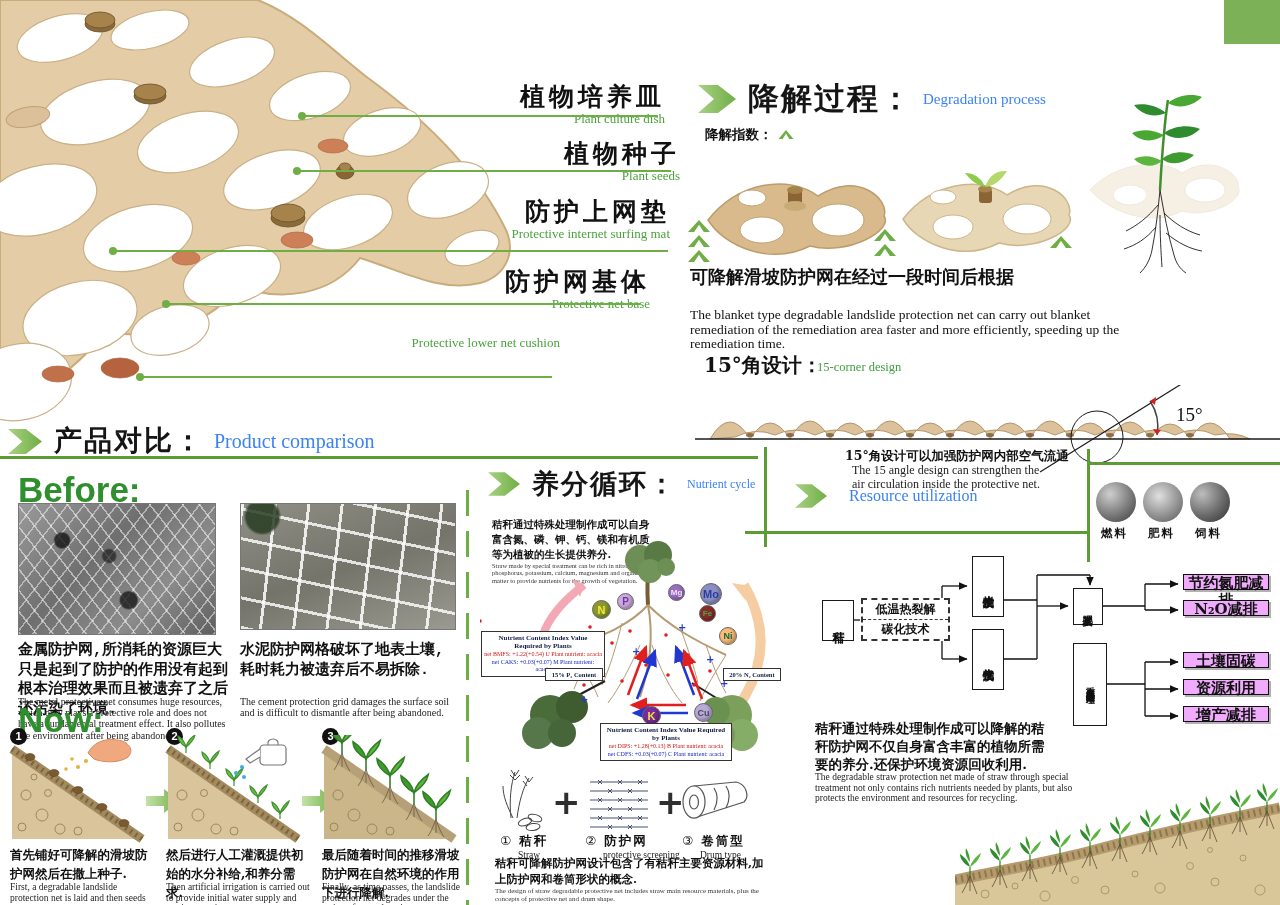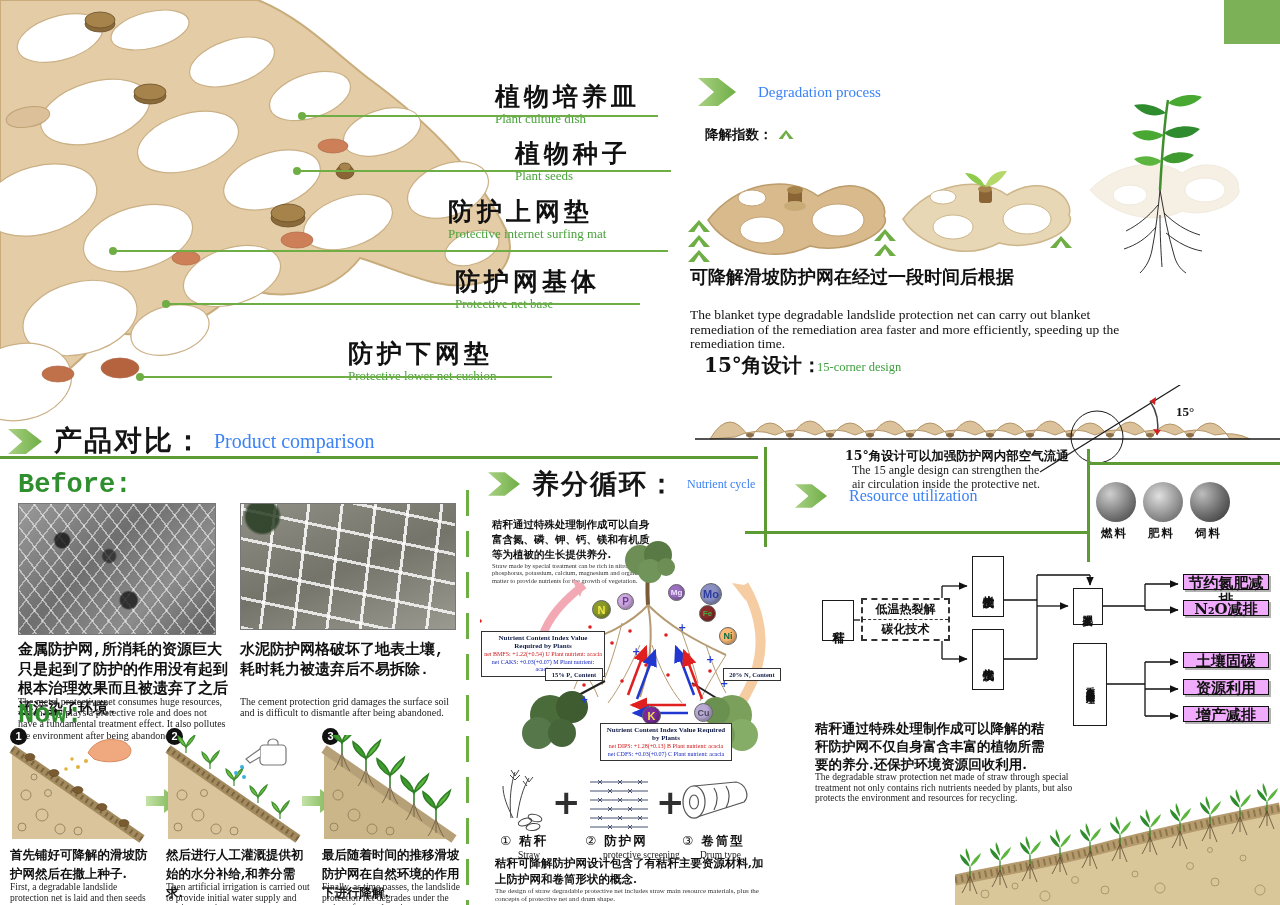--- a/index.html
+++ b/index.html
@@ -5,43 +5,43 @@
   *{margin:0;padding:0;box-sizing:border-box}
   html,body{width:1280px;height:905px}
   body{position:relative;background:#fff;overflow:hidden;font-family:"Liberation Serif","DejaVu Serif",serif;color:#111}
   .abs{position:absolute}
   
   .sec-head{position:absolute;display:flex;align-items:center}
   .sec-zh{font-family:"DejaVu Serif",serif;font-weight:700;color:#151515;letter-spacing:2px;white-space:nowrap}
   .sec-en{color:#3b82f6;white-space:nowrap;margin-left:10px}
   .chev-big{margin-right:12px;flex:none}
   
-  .comp{position:absolute;text-align:left}
+  .comp{position:absolute;text-align:right}
   .comp .zh{font-family:"DejaVu Serif",serif;font-weight:700;font-size:25px;letter-spacing:4px;white-space:nowrap}
   .comp .en{font-size:13px;color:#4aa33c;margin-top:-2px;white-space:nowrap}
   .leader{position:absolute;height:2px;background:#6fae45}
   .leader::before{content:"";position:absolute;left:-4px;top:-3px;width:8px;height:8px;border-radius:50%;background:#6fae45}
   
   .gline{position:absolute;background:#5d9c35}
   .gdash{position:absolute;width:3px;background:repeating-linear-gradient(180deg,#6fae45 0 26px,transparent 26px 41px)}
   
   .chev-up{width:22px;height:12px;background:#6fae45;clip-path:polygon(0 100%,50% 0,100% 100%,72% 100%,50% 40%,28% 100%)}
   .chev-stack{position:absolute;display:flex;flex-direction:column;gap:3px}
   .chev-inline{display:inline-block;width:15px;height:9px;background:#6fae45;clip-path:polygon(0 100%,50% 0,100% 100%,72% 100%,50% 40%,28% 100%);margin-left:6px}
   
   .deg-index{position:absolute;left:705px;top:126px;font-size:13.5px;font-weight:700;font-family:"DejaVu Serif",serif}
   .deg-para-zh{position:absolute;left:690px;top:266px;width:480px;font-size:18px;font-weight:700;line-height:1.17;font-family:"DejaVu Serif",serif}
   .deg-para-en{position:absolute;left:690px;top:308px;width:452px;font-size:13.5px;line-height:1.08}
   .angle-title{position:absolute;left:704px;top:352px;font-size:20px;font-weight:700;font-family:"DejaVu Serif",serif}
   .angle-en{position:absolute;left:817px;top:360px;font-size:12.5px;color:#3f9e3f}
   .angle-cap-zh{position:absolute;left:845px;top:448px;font-size:12.5px;font-weight:700;font-family:"DejaVu Serif",serif}
   .angle-cap-en{position:absolute;left:852px;top:464px;width:200px;font-size:12px;line-height:1.15;color:#222}
-  .angle-val{position:absolute;left:1176px;top:404px;font-size:13px;font-weight:700}
+  .angle-val{position:absolute;left:1176px;top:404px;font-size:19px;font-weight:400}
   
-  .bn-label{position:absolute;font-size:27px;font-weight:700;color:#2f8f2f;font-family:Liberation Mono, monospace}
+  .bn-label{position:absolute;font-size:35px;font-weight:700;color:#2f8f2f;font-family:Liberation Sans, sans-serif}
   .photo{position:absolute;border:1px solid #777}
   .photo1{left:18px;top:503px;width:198px;height:132px;background:
     radial-gradient(circle at 22% 28%, rgba(20,20,20,.8) 0 7px, transparent 9px),
     radial-gradient(circle at 46% 40%, rgba(30,30,30,.7) 0 6px, transparent 8px),
     radial-gradient(circle at 56% 74%, rgba(25,25,25,.8) 0 8px, transparent 10px),
     repeating-linear-gradient(52deg, rgba(255,255,255,.5) 0 1.5px, transparent 1.5px 13px),
     repeating-linear-gradient(-52deg, rgba(255,255,255,.45) 0 1.5px, transparent 1.5px 13px),
     linear-gradient(135deg,#9a9a9a,#6f6f6f 40%,#8c8c8c 70%,#5f5f5f)}
   .photo2{left:240px;top:503px;width:216px;height:127px;background:
     radial-gradient(circle at 10% 10%, rgba(40,60,35,.85) 0 16px, transparent 19px),
@@ -154,35 +154,35 @@
 </div>
 <div class="leader" style="left:113px;top:250px;width:555px"></div>
 
 <div class="comp" style="left:455px;top:265px;width:195px">
   <div class="zh">防护网基体</div>
   <div class="en">Protective net base</div>
 </div>
 <div class="leader" style="left:166px;top:303px;width:474px"></div>
 
 <div class="comp" style="left:348px;top:337px;width:212px">
-  <div class="zh">防护下网垫</div>
   <div class="en">Protective lower net cushion</div>
 </div>
 <div class="leader" style="left:140px;top:376px;width:412px"></div>
 
 <div class="sec-head" style="left:698px;top:78px">
   <svg class="chev-big" width="38" height="28" viewBox="0 0 38 28">
     <defs>
         <linearGradient id="g1" x1="0" y1="0" x2="1" y2="0">
           <stop offset="0" stop-color="#a9d184"></stop>
           <stop offset="1" stop-color="#6fae45"></stop>
         </linearGradient>
       </defs>
     <polygon points="0,0 20,0 38,14 20,28 0,28 16,14" fill="url(#g1)"></polygon>
   </svg>
+  <span class="sec-zh" style="font-size:31px">降解过程：</span>
   <span class="sec-en" style="font-size:15px">Degradation process</span>
 </div>
 <div class="deg-index"><span>降解指数：</span><span class="chev-inline"></span></div>
 
 <svg class="abs" style="left:700px;top:158px" width="195" height="112" viewBox="0 0 195 112">
   <path d="M8,62 C38,24 88,16 118,38 C158,12 190,42 184,58 C194,72 148,98 110,88 C70,108 24,88 8,62 Z" fill="#d8ba8c" stroke="#bd9c6c" stroke-width="1.5"></path>
   <ellipse cx="138" cy="62" rx="26" ry="16" fill="#fff" stroke="#c3a273"></ellipse>
   <ellipse cx="62" cy="72" rx="22" ry="13" fill="#fff" stroke="#c3a273"></ellipse>
   <ellipse cx="52" cy="40" rx="14" ry="8" fill="#fff" stroke="#c3a273"></ellipse>
   <g>

